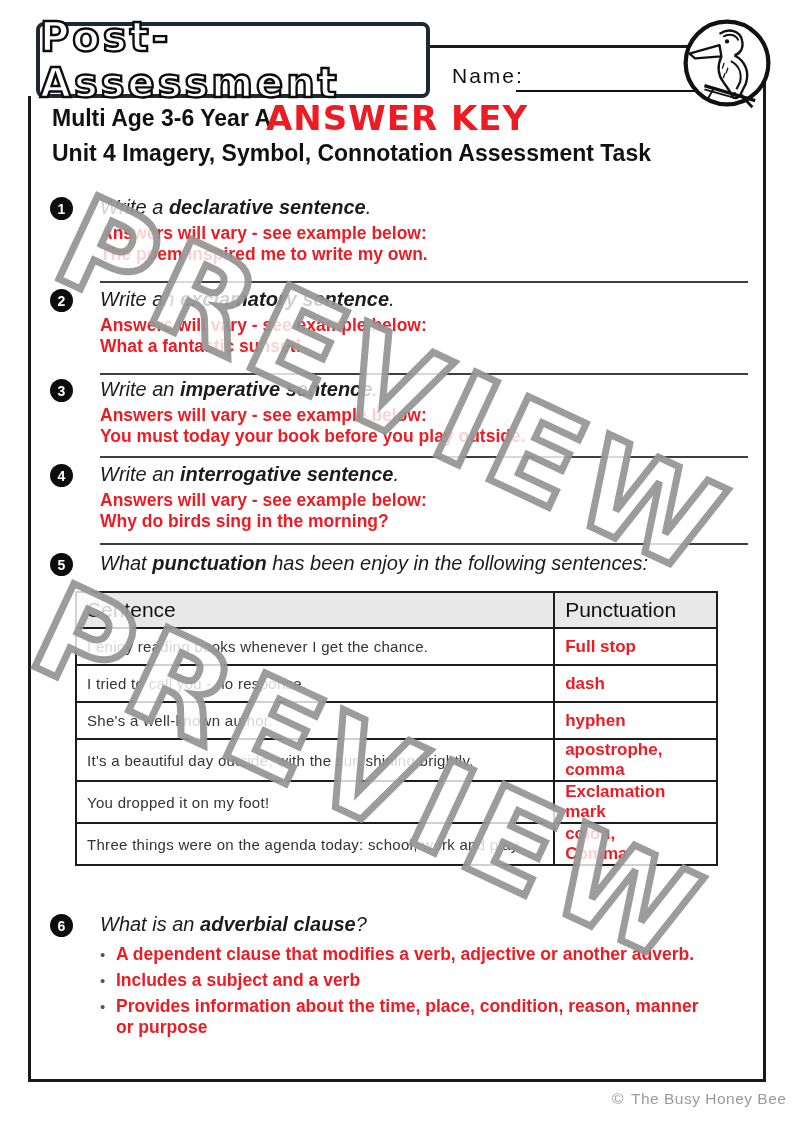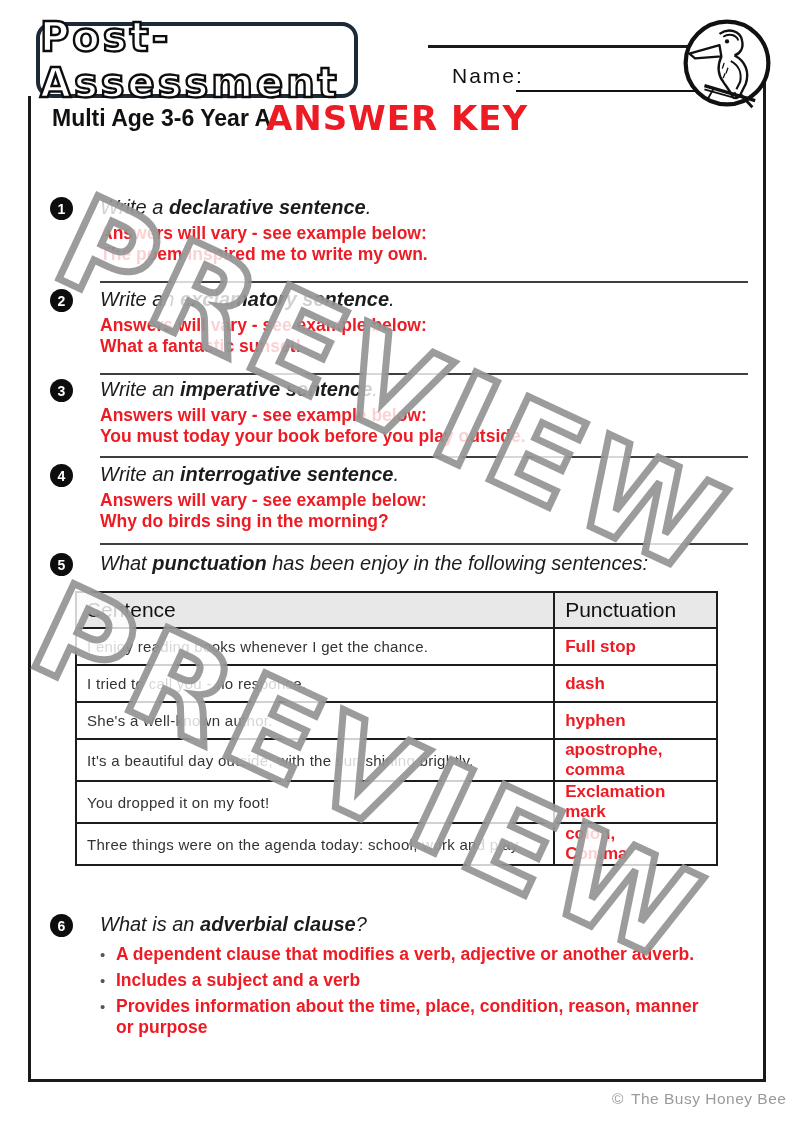--- a/index.html
+++ b/index.html
@@ -6,22 +6,22 @@
   html,body { width:794px; height:1122px; background:#fff; font-family:"Liberation Sans", sans-serif; }
   .page { position:relative; width:794px; height:1122px; background:#fff; overflow:hidden; }
 
   
   .b-top    { position:absolute; left:428px; top:45px;  width:338px; border-top:3px solid #1a1a1a; }
   .b-left   { position:absolute; left:28px;  top:96px;  height:986px; border-left:3px solid #1a1a1a; }
   .b-right  { position:absolute; left:763px; top:45px;  height:1037px; border-left:3px solid #1a1a1a; }
   .b-bottom { position:absolute; left:28px;  top:1079px; width:738px; border-top:3px solid #1a1a1a; }
 
   
-  .banner-box { position:absolute; left:36px; top:22px; width:322px; height:76px; background:#fff;
-    border:4px solid #1c2a38; border-radius:16px; display:flex; align-items:center; justify-content:center; z-index:2; }
+  .banner-box { position:absolute; left:36px; top:22px; width:394px; height:76px; background:#fff;
+    border:4px solid #1c2a38; border-radius:8px; display:flex; align-items:center; justify-content:center; z-index:2; }
   .banner-text { font-family:"DejaVu Sans", sans-serif; font-weight:800; font-size:40px; letter-spacing:3px;
     color:#fff; -webkit-text-stroke:2.4px #0d0d0d; }
 
   
   .logo { position:absolute; left:680px; top:16px; width:94px; height:94px; z-index:3; }
 
   
   .name-label { position:absolute; left:452px; top:64px; font-size:21px; letter-spacing:2px; color:#111; z-index:2;}
   .name-line  { position:absolute; left:516px; top:60px; width:184px; height:32px; border-bottom:2.5px solid #111; z-index:2;}
 
@@ -95,20 +95,21 @@
     <path d="M36 77 L29 89" stroke="#111" stroke-width="2" fill="none"></path>
     <path d="M52 79 l4 6 M58 81 l2 6" stroke="#111" stroke-width="2" fill="none"></path>
     <path d="M64 83 L77 97" stroke="#111" stroke-width="3" fill="none"></path>
   </svg>
 
   <span class="name-label">Name:</span>
   <div class="name-line"></div>
 
   <div class="course">Multi Age 3-6 Year A</div>
   <div class="akey">ANSWER KEY</div>
+  <div class="unit">Unit 4 Imagery, Symbol, Connotation Assessment Task</div>
 
   <div class="q" style="top:196px">
     <span class="badge">1</span>
     <div class="q-prompt"><span>Write a </span><b>declarative sentence</b><span>.</span></div>
     <div class="q-ans">
       <div>Answers will vary - see example below:</div>
       <div>The poem inspired me to write my own.</div>
     </div>
   </div>
   <div class="sep" style="top:281px"></div>

